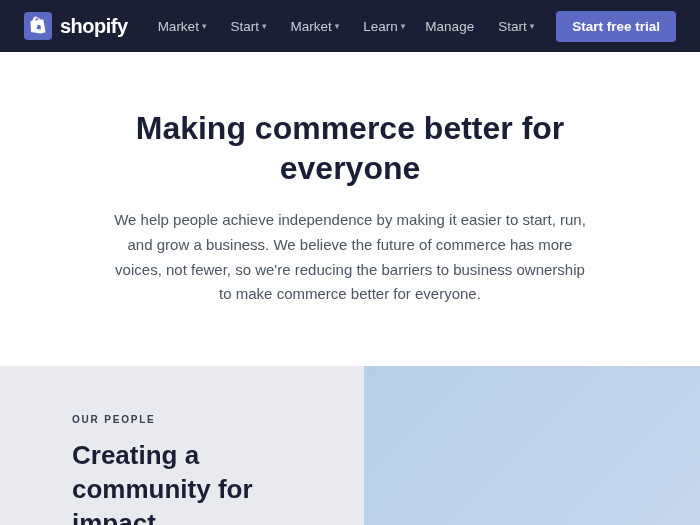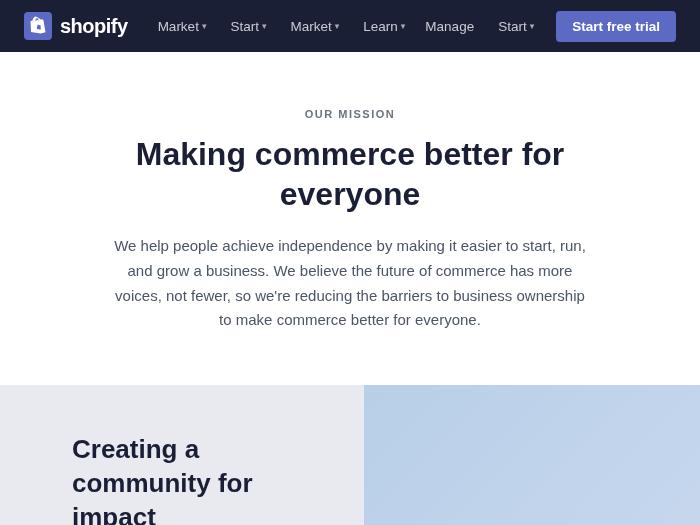--- a/index.html
+++ b/index.html
@@ -93,21 +93,21 @@
       font-weight: 700;
       color: #1a1f36;
       line-height: 1.25;
       margin-bottom: 20px;
     }
     .mission-desc {
       font-size: 15px;
       color: #4b5563;
       line-height: 1.65;
       max-width: 480px;
-      margin: 4px auto;
+      margin: 11px auto;
     }
 
     
     .people-section {
       display: flex;
       align-items: stretch;
       margin: 0 0 0 0;
       padding: 0 0 0 0;
       position: relative;
     }
@@ -180,28 +180,28 @@
     <a class="nav-link-plain">Manage</a>
     <a class="nav-link">
       <span>Start</span>
       <span class="chevron">▾</span>
     </a>
     <button class="btn-start">Start free trial</button>
   </div>
 </nav>
 
 <section class="mission-section">
-  <p class="section-label">OUR MISSION</p>
   <h1 class="mission-title">Making commerce better for everyone</h1>
   <p class="mission-desc">We help people achieve independence by making it easier to start, run, and grow a business. We believe the future of commerce has more voices, not fewer, so we're reducing the barriers to business ownership to make commerce better for everyone.</p>
 </section>
 
 <section class="people-section">
   <div class="people-content">
     <div class="people-text">
+      <p class="people-label">OUR PEOPLE</p>
       <h2 class="people-title">Creating a community for impact</h2>
 
     </div>
     <div class="people-image-wrap">
 
       <div style="position:absolute;top:0;left:0;right:0;bottom:0;background:linear-gradient(135deg,#b8cfe8 0%,#c8d8ee 100%);"></div>
 
     </div>
   </div>
 </section>

